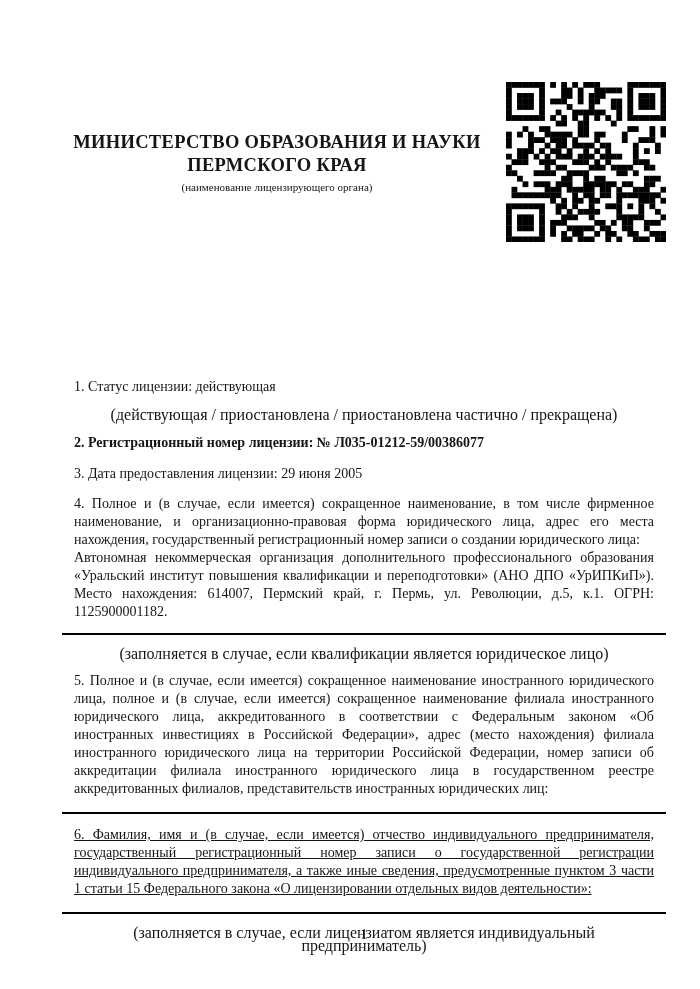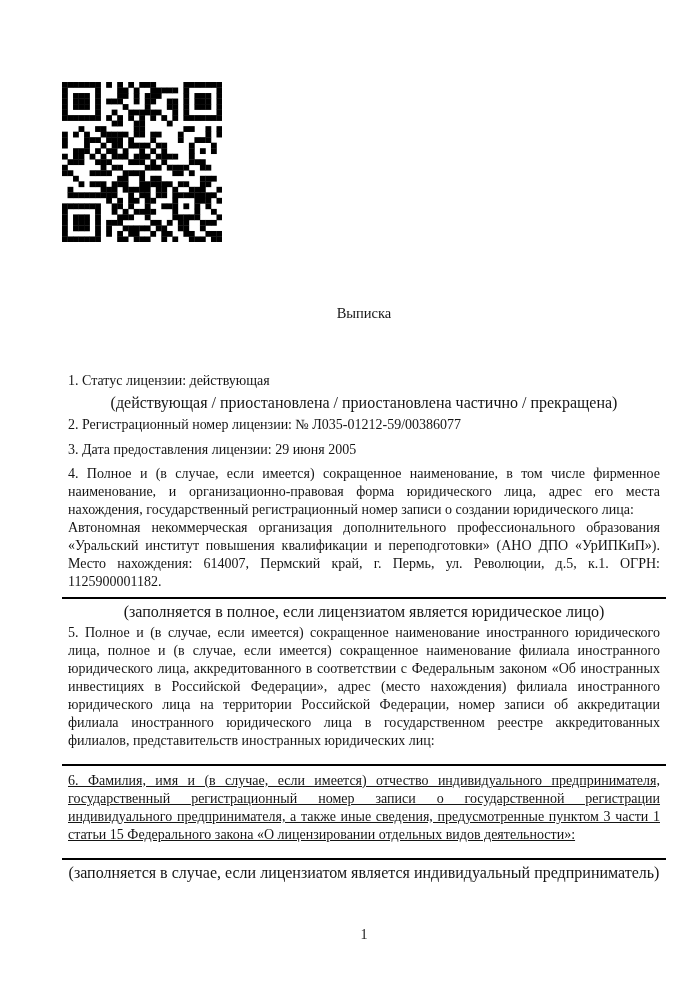--- a/index.html
+++ b/index.html
@@ -57,33 +57,33 @@
     font-size: 14.5px;
     line-height: 20px;
   }
   
   .content {
     position: absolute;
     top: 365px;
     left: 62px;
     width: 604px;
   }
-  .content p { margin: 6px; padding: 0; }
+  .content p { margin: 12px; padding: 0; }
   .line-item { line-height: 19px; }
   .para {
     text-align: justify;
     line-height: 18px;
   }
   .small-caption {
     font-size: 16px;
     text-align: center;
     line-height: 13px;
   }
   .cap-status { margin-top: 5px; }
-  .item-2 { margin-top: 17px; }
+  .item-2 { margin-top: 17px; font-weight: bold; }
   .item-3 { margin-top: 14px; }
   .para-4 { margin-top: 13px; }
   .para-5 { margin-top: 12px; }
   .para-6 { margin-top: 12px; text-decoration: underline; }
   .rule {
     border: 0;
     border-top: 2px solid #000000;
     margin: 2px 0 0 0;
     height: 0;
   }
@@ -98,20 +98,25 @@
     text-align: center;
     font-size: 14px;
   }
 </style>
 </head>
 <body>
 
 <div class="page">
 
   <div class="header">
+    <div class="ministry">
+      <div class="ministry-name">МИНИСТЕРСТВО ОБРАЗОВАНИЯ И НАУКИ</div>
+      <div class="ministry-name">ПЕРМСКОГО КРАЯ</div>
+      <div class="ministry-caption">(наименование лицензирующего органа)</div>
+    </div>
     <div class="qr-box">
       <svg id="qr-svg" viewBox="0 0 160 160" fill="#000000" xmlns="http://www.w3.org/2000/svg">
           <rect x="0.00" y="0.00" width="5.82" height="5.82"></rect>
           <rect x="5.52" y="0.00" width="5.82" height="5.82"></rect>
           <rect x="11.03" y="0.00" width="5.82" height="5.82"></rect>
           <rect x="16.55" y="0.00" width="5.82" height="5.82"></rect>
           <rect x="22.07" y="0.00" width="5.82" height="5.82"></rect>
           <rect x="27.59" y="0.00" width="5.82" height="5.82"></rect>
           <rect x="33.10" y="0.00" width="5.82" height="5.82"></rect>
           <rect x="44.14" y="0.00" width="5.82" height="5.82"></rect>
@@ -525,35 +530,34 @@
           <rect x="126.90" y="154.48" width="5.82" height="5.82"></rect>
           <rect x="132.41" y="154.48" width="5.82" height="5.82"></rect>
           <rect x="137.93" y="154.48" width="5.82" height="5.82"></rect>
           <rect x="148.97" y="154.48" width="5.82" height="5.82"></rect>
           <rect x="154.48" y="154.48" width="5.82" height="5.82"></rect>
         </svg>
     </div>
   </div>
 
   <div class="doc-title">
-    <div>Выписка</div>
   </div>
 
   <div class="content">
 
     <p class="line-item">1. Статус лицензии: действующая</p>
     <p class="small-caption cap-status">(действующая / приостановлена / приостановлена частично / прекращена)</p>
 
     <p class="line-item item-2">2. Регистрационный номер лицензии: № Л035-01212-59/00386077</p>
 
     <p class="line-item item-3">3. Дата предоставления лицензии: 29 июня 2005</p>
 
     <p class="para para-4"><span>4. Полное и (в случае, если имеется) сокращенное наименование, в том числе фирменное наименование, и организационно-правовая форма юридического лица, адрес его места нахождения, государственный регистрационный номер записи о создании юридического лица:</span><br><span>Автономная некоммерческая организация дополнительного профессионального образования «Уральский институт повышения квалификации и переподготовки» (АНО ДПО «УрИПКиП»). Место нахождения: 614007, Пермский край, г. Пермь, ул. Революции, д.5, к.1. ОГРН: 1125900001182.</span></p>
     <hr class="rule">
-    <p class="small-caption cap-under-rule">(заполняется в полное, если лицензиатом является юридическое лицо)</p>
+    <p class="small-caption cap-under-rule">(заполняется в случае, если квалификации является юридическое лицо)</p>
 
     <p class="para para-5">5. Полное и (в случае, если имеется) сокращенное наименование иностранного юридического лица, полное и (в случае, если имеется) сокращенное наименование филиала иностранного юридического лица, аккредитованного в соответствии с Федеральным законом «Об иностранных инвестициях в Российской Федерации», адрес (место нахождения) филиала иностранного юридического лица на территории Российской Федерации, номер записи об аккредитации филиала иностранного юридического лица в государственном реестре аккредитованных филиалов, представительств иностранных юридических лиц:</p>
     <hr class="rule rule-gap">
 
     <p class="para para-6">6. Фамилия, имя и (в случае, если имеется) отчество индивидуального предпринимателя, государственный регистрационный номер записи о государственной регистрации индивидуального предпринимателя, а также иные сведения, предусмотренные пунктом 3 части 1 статьи 15 Федерального закона «О лицензировании отдельных видов деятельности»:</p>
     <hr class="rule rule-gap">
     <p class="small-caption cap-under-rule">(заполняется в случае, если лицензиатом является индивидуальный предприниматель)</p>
 
 
   </div>

